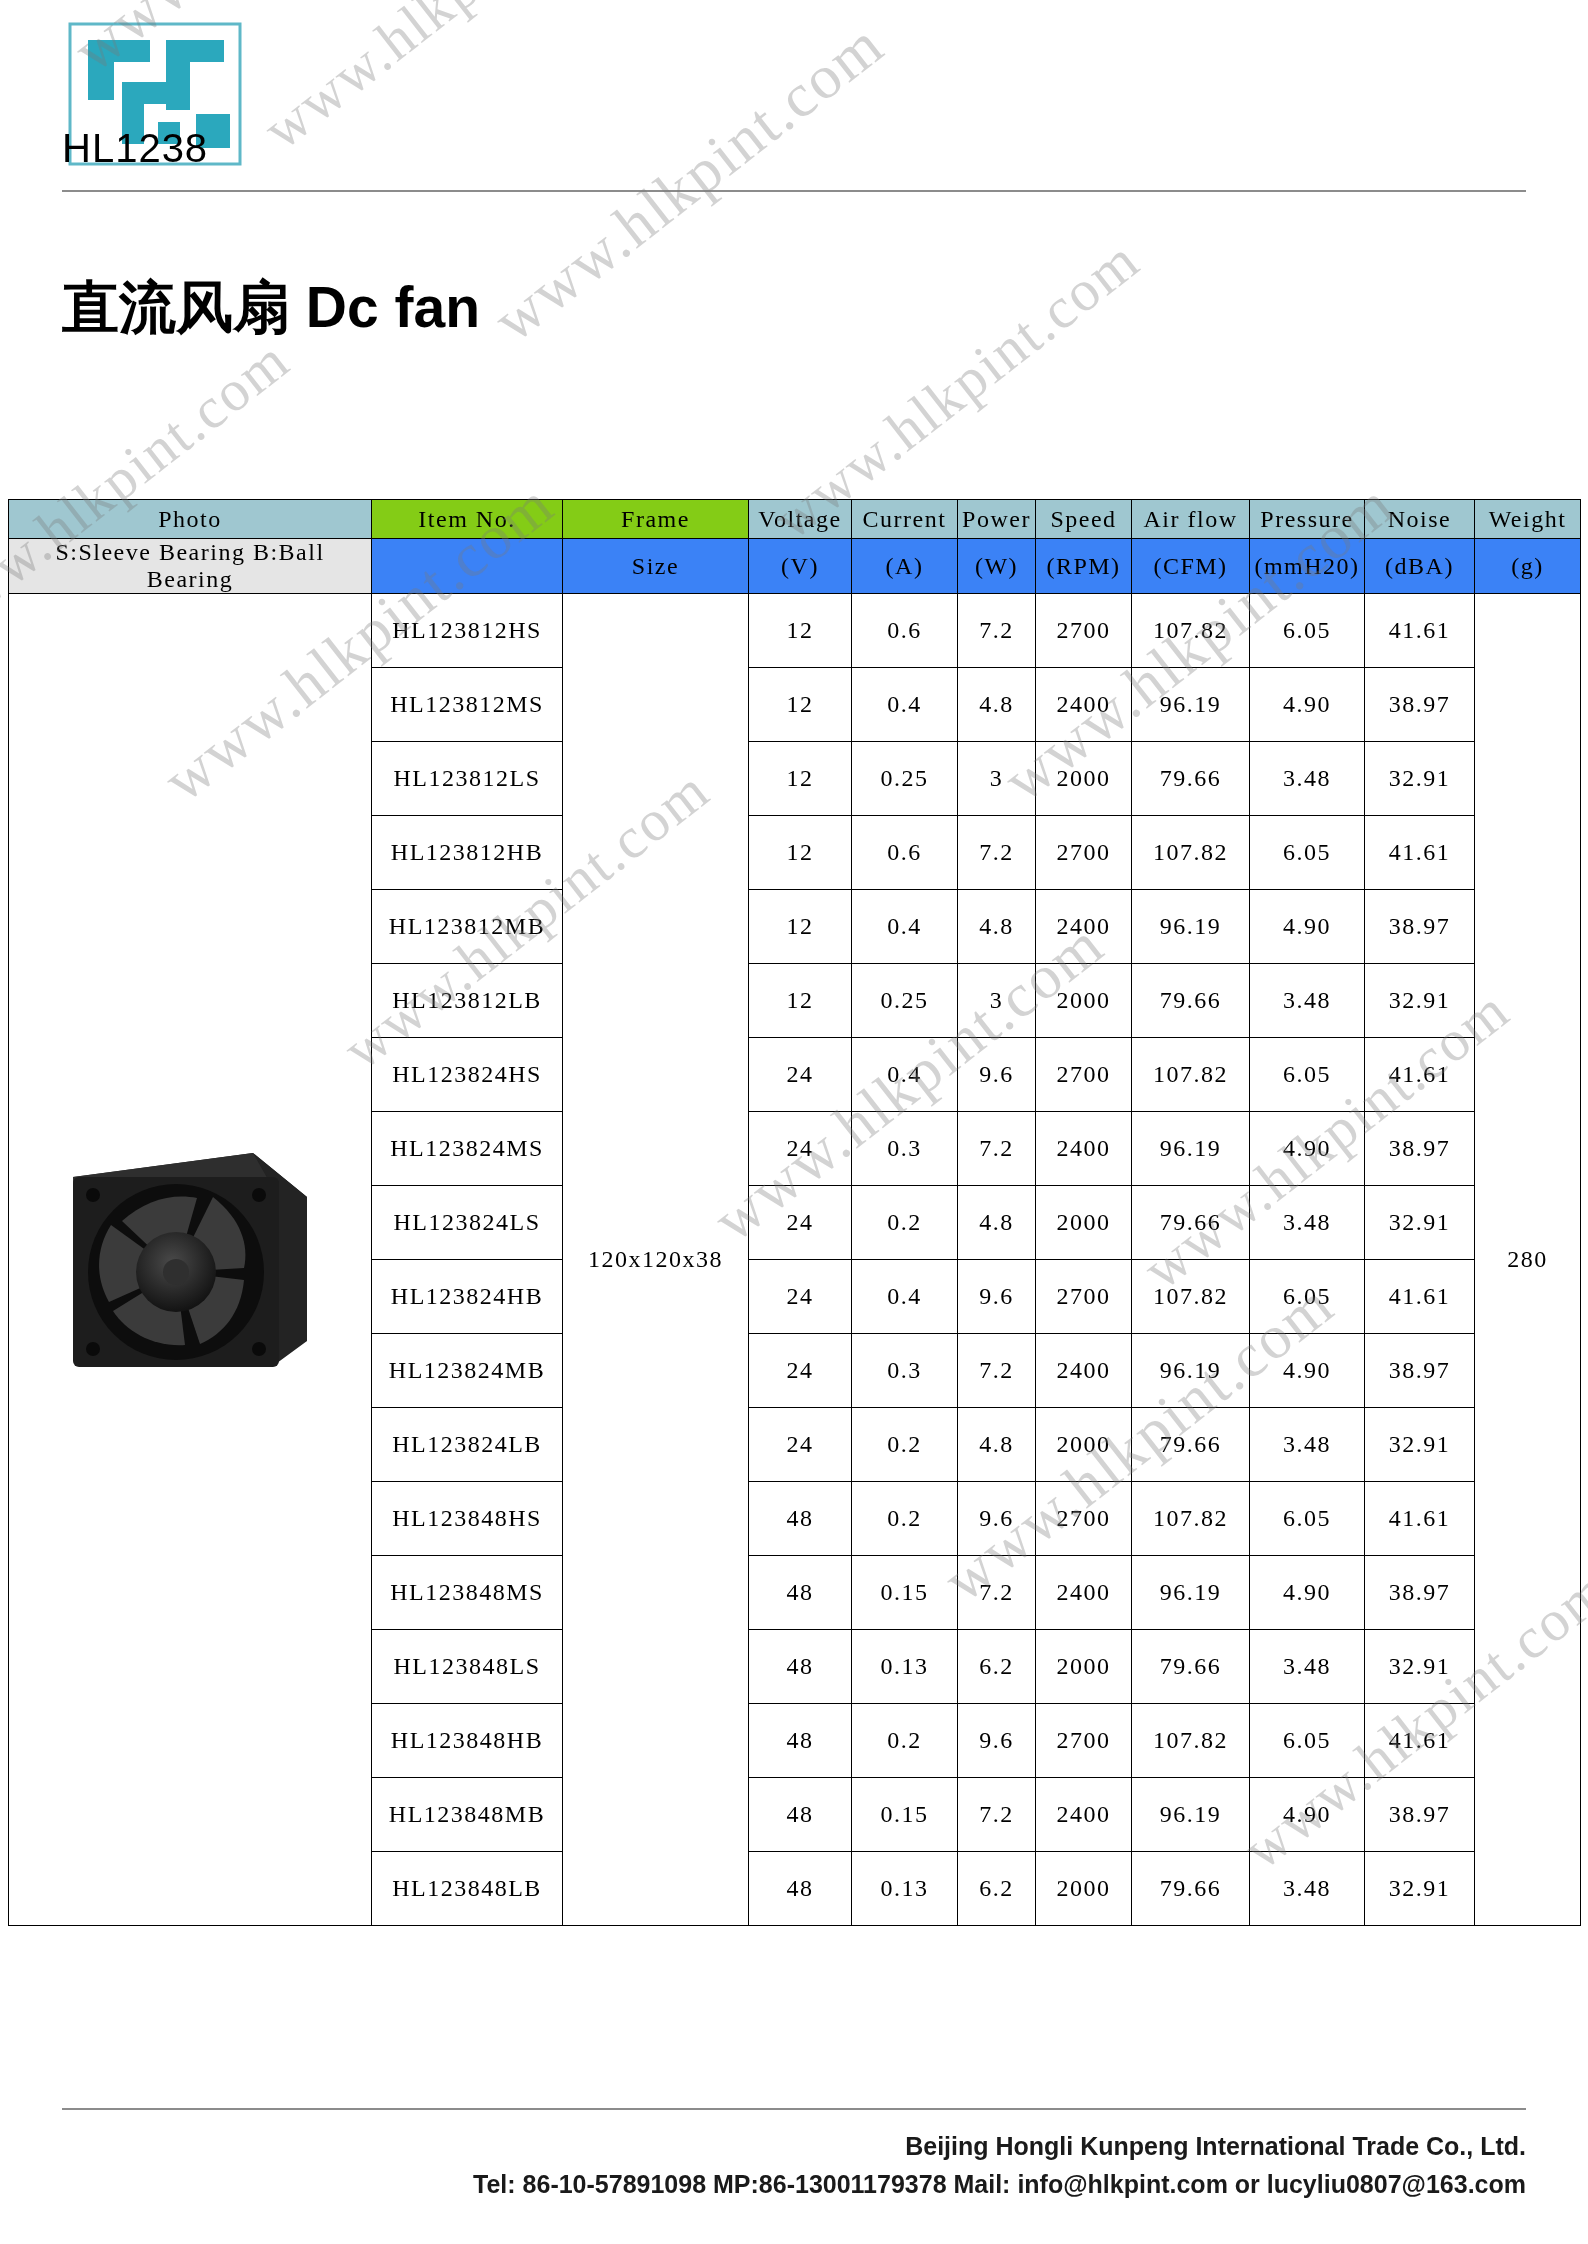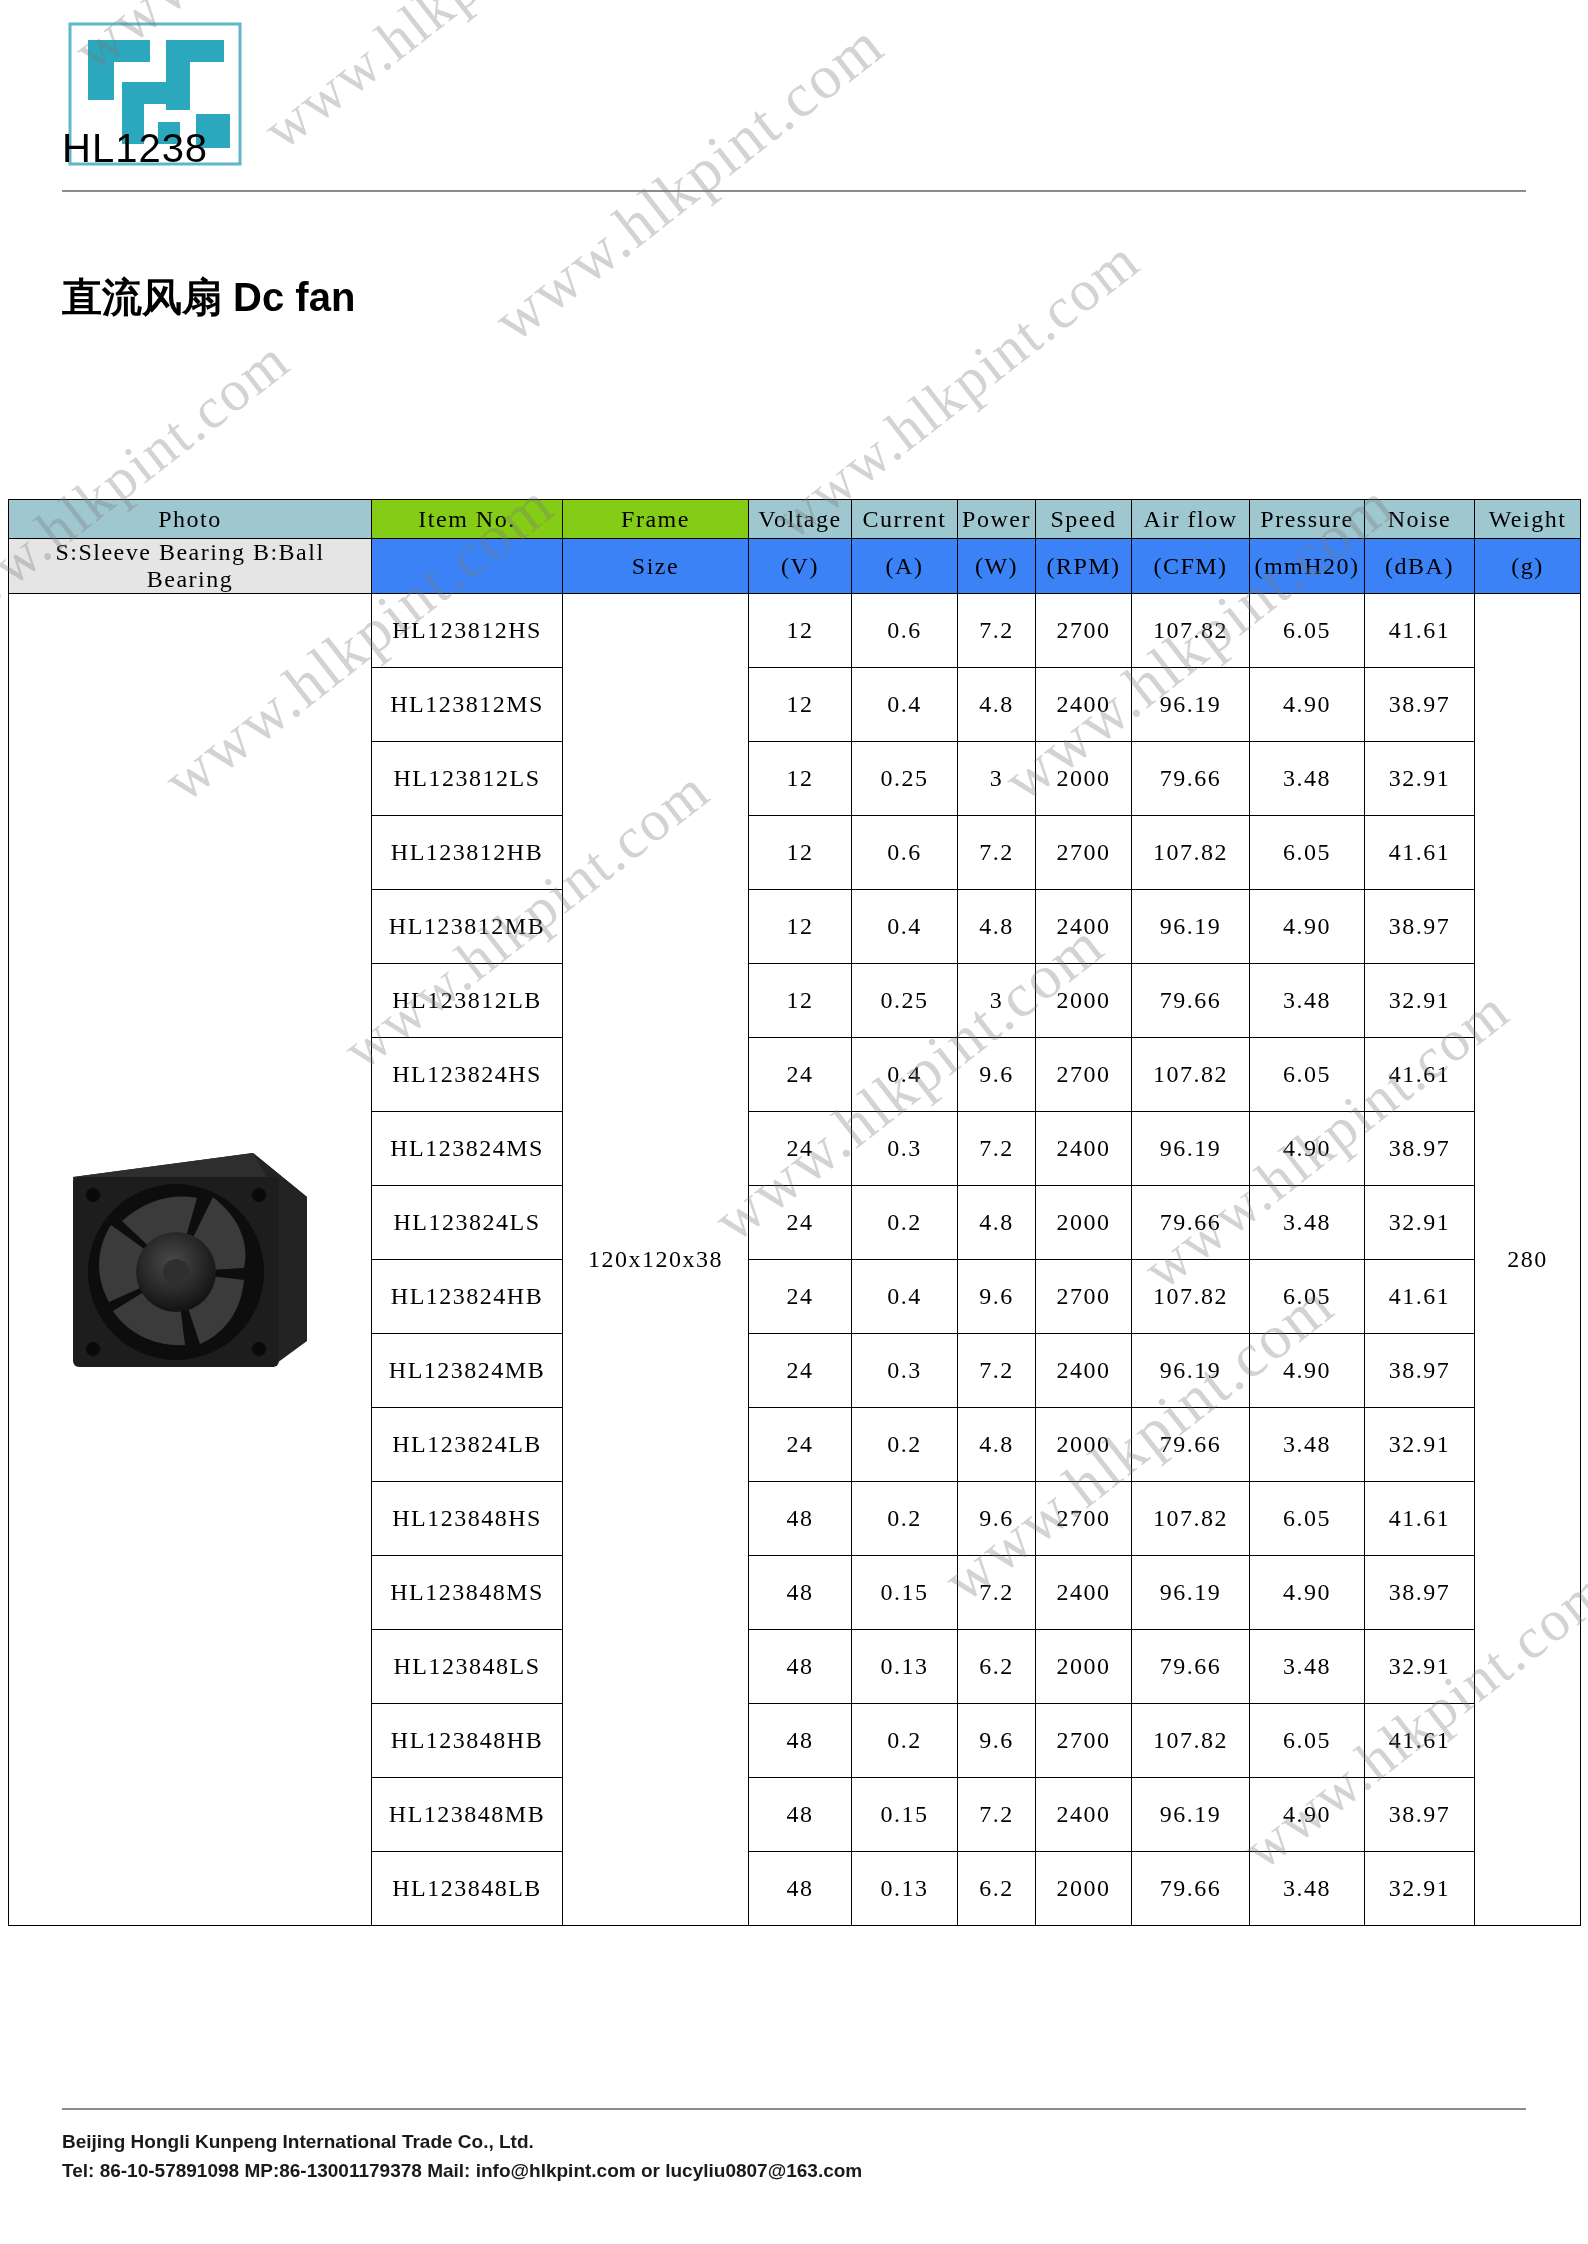--- a/index.html
+++ b/index.html
@@ -51,21 +51,21 @@
     font-size: 40px;
     color: #000;
     letter-spacing: 1px;
   }
 
   .main-title {
     position: absolute;
     left: 62px;
     top: 270px;
     font-family: "Liberation Sans", sans-serif;
-    font-size: 40px;
+    font-size: 57px;
     font-weight: bold;
     color: #000;
     letter-spacing: 0px;
   }
 
   
   .table-wrap {
     position: absolute;
     left: 8px;
     top: 483px;
@@ -139,23 +139,23 @@
   col.c-weight { width: 106px; }
 
   
   .footer {
     position: absolute;
     left: 62px;
     top: 2108px;
     width: 1464px;
     border-top: 2px solid #8c8c8c;
     padding-top: 18px;
-    text-align: left;
+    text-align: right;
     font-family: "Liberation Sans", sans-serif;
-    font-size: 19px;
+    font-size: 25px;
     font-weight: bold;
     color: #1a1a1a;
     line-height: 1.5;
   }
 
   
   .wm {
     position: absolute;
     font-family: "Liberation Serif", serif;
     color: rgba(120,120,120,0.33);

